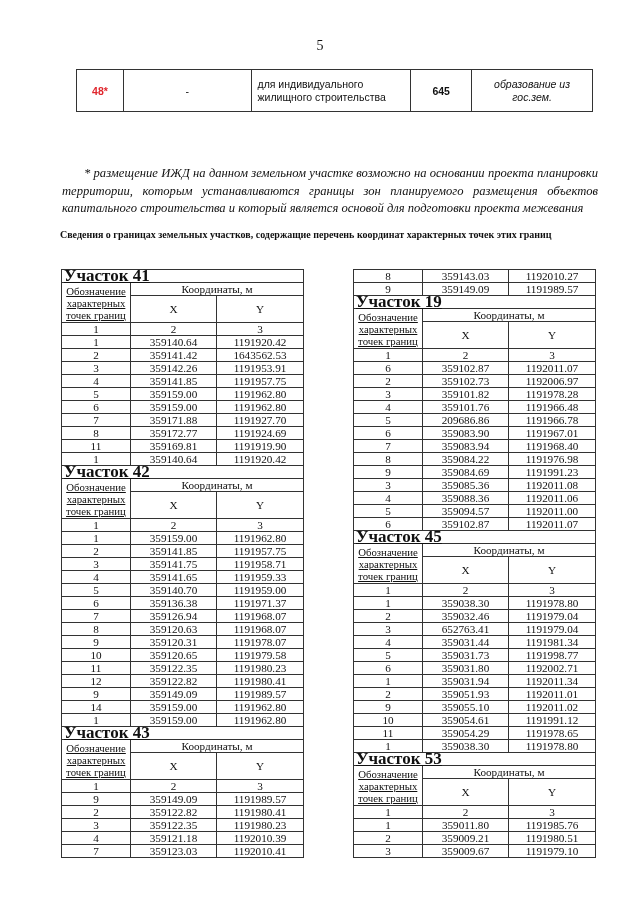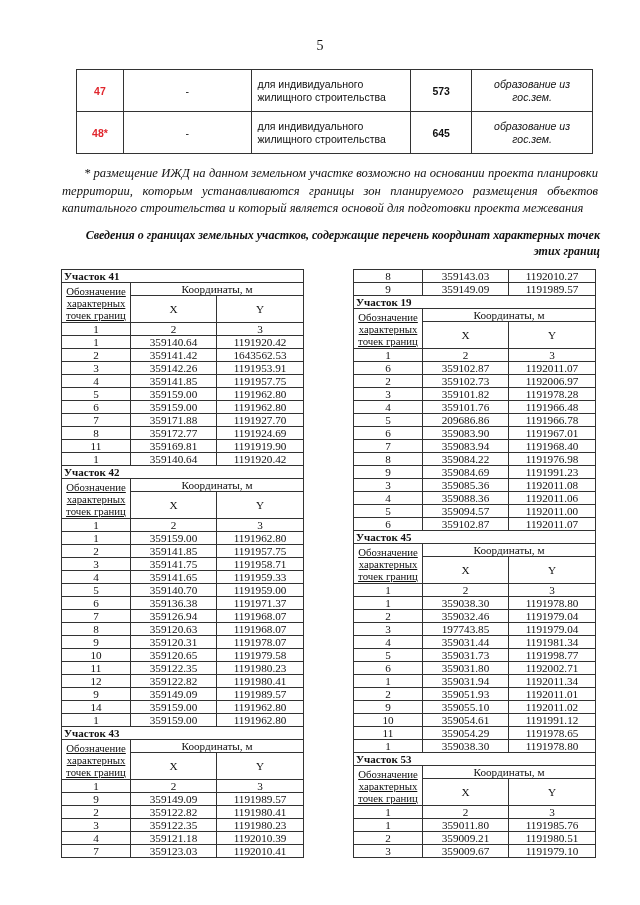--- a/index.html
+++ b/index.html
@@ -27,60 +27,53 @@
   .parcel-table .c-note { width: 121px; text-align: center; font-style: italic; line-height: 13px; }
 
   .footnote {
     position: absolute; top: 165px; left: 62px; width: 536px;
     font-style: italic; font-size: 12.6px; line-height: 17.5px; text-align: justify;
   }
   .footnote p { text-indent: 22px; }
 
   .section-title {
     position: absolute; top: 227px; left: 60px; width: 540px;
-    text-align: right; font-weight: bold; font-style: italic; font-size: 12px; line-height: 16px;
+    text-align: left; font-weight: bold; font-size: 10px; line-height: 16px;
   }
 
   
   .coord-col {
     position: absolute; top: 269px; width: 242px;
   }
   .coord-col.left { left: 61px; }
   .coord-col.right { left: 353px; }
 
   table.coords {
     width: 242px; border-collapse: collapse; font-size: 11.2px;
     table-layout: fixed;
   }
   table.coords td {
     border: 1px solid #333; text-align: center; height: 13px; line-height: 12px; padding: 0;
   }
   table.coords col.c1 { width: 69px; }
   table.coords col.c2 { width: 86px; }
   table.coords col.c3 { width: 87px; }
   table.coords td.plot-title {
-    text-align: left; font-weight: bold; padding-left: 2px; font-size: 11px;
+    text-align: left; font-weight: bold; padding-left: 2px; font-size: 17px; text-decoration: underline;
   }
   table.coords td.hdr-label { line-height: 12px; font-size: 10.8px; text-decoration: underline; }
   table.coords td.hdr-xy { height: 27px; }
 </style>
 </head>
 <body>
 
 <div class="page-number">5</div>
 
 <table class="parcel-table">
   <tbody>
-      <tr>
-    <td class="c-num">47</td>
-    <td class="c-dash">-</td>
-    <td class="c-use">для индивидуального жилищного строительства</td>
-    <td class="c-area">573</td>
-    <td class="c-note">образование из гос.зем.</td>
-  </tr>
   <tr>
     <td class="c-num">48*</td>
     <td class="c-dash">-</td>
     <td class="c-use">для индивидуального жилищного строительства</td>
     <td class="c-area">645</td>
     <td class="c-note">образование из гос.зем.</td>
   </tr>
 </tbody>
   </table>
 
@@ -419,21 +412,21 @@
           <td>359038.30</td>
           <td>1191978.80</td>
         </tr>
         <tr>
           <td>2</td>
           <td>359032.46</td>
           <td>1191979.04</td>
         </tr>
         <tr>
           <td>3</td>
-          <td>197743.85</td>
+          <td>652763.41</td>
           <td>1191979.04</td>
         </tr>
         <tr>
           <td>4</td>
           <td>359031.44</td>
           <td>1191981.34</td>
         </tr>
         <tr>
           <td>5</td>
           <td>359031.73</td>

